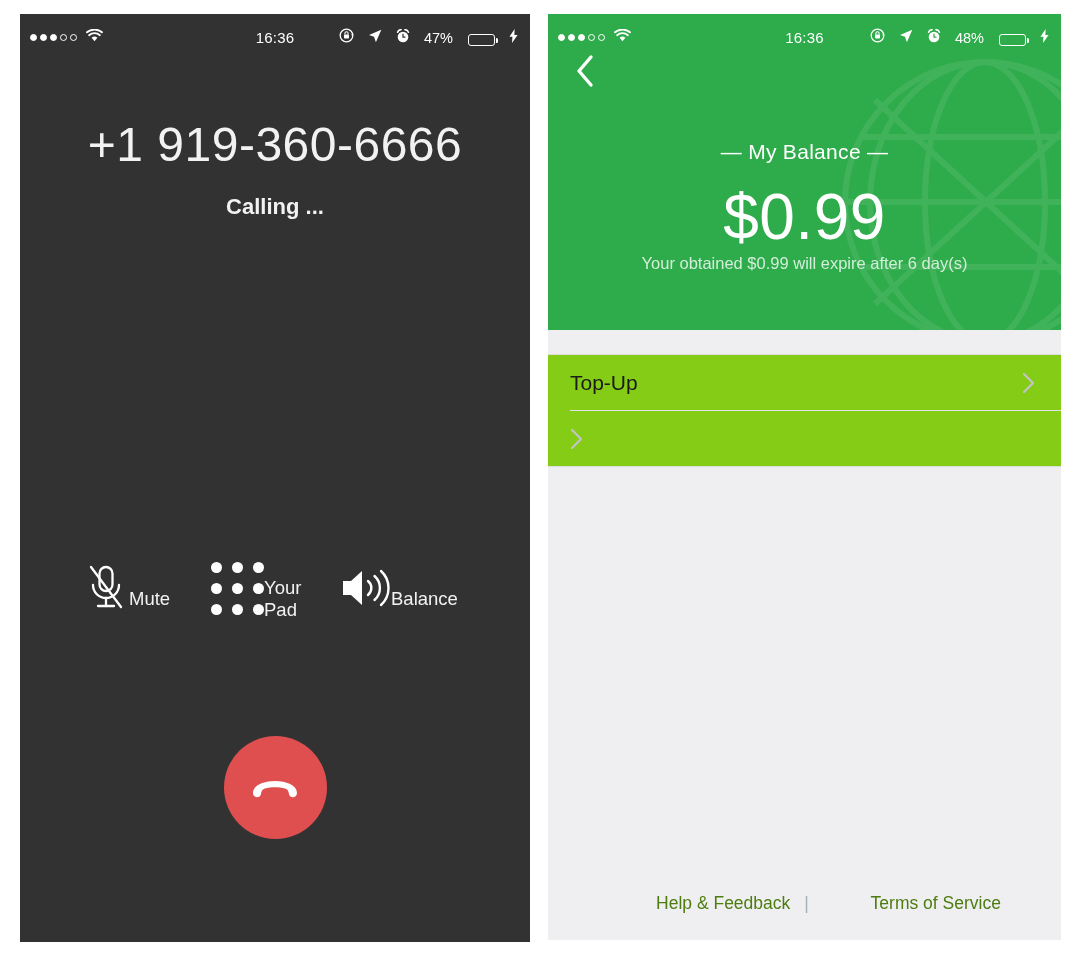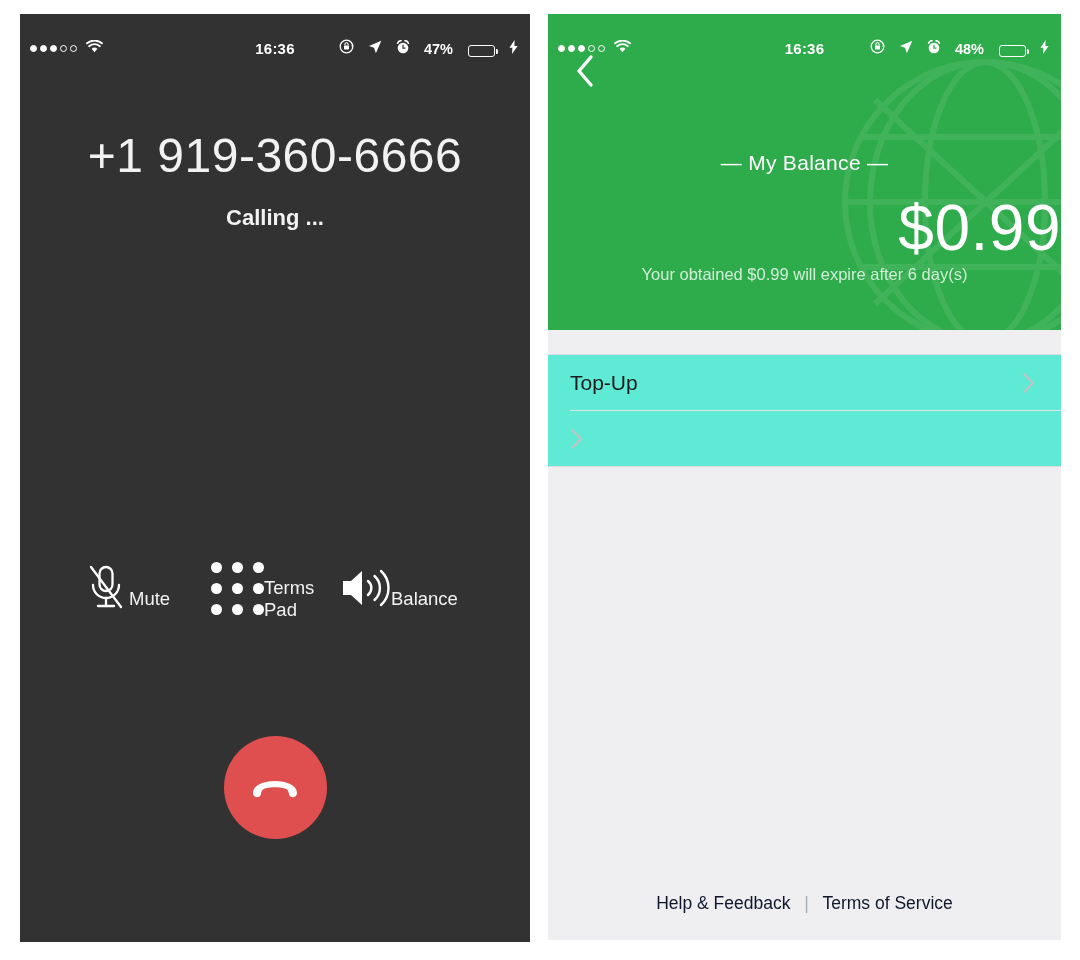--- a/index.html
+++ b/index.html
@@ -38,22 +38,21 @@
   
   .statusbar {
     position: relative;
     height: 30px;
     display: flex;
     align-items: center;
     padding: 16px 12px 0 10px;
     box-sizing: border-box;
     color: #ffffff;
     font-size: 14px;
-    font-weight: bold;
-    margin-top: 11px;
+    font-weight: normal;
   }
   .sb-left {
     display: flex;
     align-items: center;
     gap: 5px;
   }
   .sig-dots {
     display: flex;
     align-items: center;
     gap: 3px;
@@ -214,40 +213,40 @@
     z-index: 2;
     text-align: center;
     color: #ffffff;
     font-size: 21px;
     margin-top: 96px;
     letter-spacing: 0.3px;
   }
   .bal-amount {
     position: relative;
     z-index: 2;
-    text-align: right;
+    text-align: center;
     color: #ffffff;
     font-size: 64px;
     font-weight: 300;
     margin-top: 16px;
     letter-spacing: 0.5px;
   }
   .bal-note {
     position: relative;
     z-index: 2;
     text-align: center;
     color: #d2eed9;
     font-size: 16.5px;
   }
   .gray-gap {
     height: 24px;
     background: #efeff1;
   }
   .rows {
-    background: #5eead4;
+    background: #84cc16;
     border-top: 1px solid #dcdcde;
     border-bottom: 1px solid #dcdcde;
   }
   .row {
     height: 55px;
     display: flex;
     align-items: center;
     padding: 0 26px 0 22px;
     cursor: pointer;
   }
@@ -265,23 +264,24 @@
   .footer-links {
     position: absolute;
     left: 0;
     bottom: 26px;
     width: 100%;
     text-align: center;
     color: #6d7588;
     font-size: 17.5px;
   }
   .footer-links a {
-    color: #0f172a;
+    color: #4d7c0f;
     text-decoration: none;
     cursor: pointer;
+    margin-left: 48px;
   }
   .sep { margin: 0 9px; color: #a7adba; }
 </style>
 </head>
 <body>
 
 <div class="panel" id="call-panel">
 
   <div class="statusbar">
     <div class="sb-left">
@@ -361,21 +361,21 @@
             <i></i>
             <i></i>
             <i></i>
             <i></i>
             <i></i>
             <i></i>
             <i></i>
             <i></i>
         </span>
       </span>
-      <span class="lbl">Terms Pad</span>
+      <span class="lbl">Your Pad</span>
     </div>
 
     <div class="ctrl">
       <span class="glyph">
         <svg width="52" height="46" viewBox="0 0 52 46">
           <path d="M4 16 h8 L23 6 v34 L12 30 H4 z" fill="#fff"></path>
           <g stroke="#fff" stroke-width="2.4" fill="none" stroke-linecap="round">
             <path d="M29 16 a9 9 0 0 1 0 14"></path>
             <path d="M35.5 11 a16 16 0 0 1 0 24"></path>
             <path d="M42 6 a23 23 0 0 1 0 34"></path>

